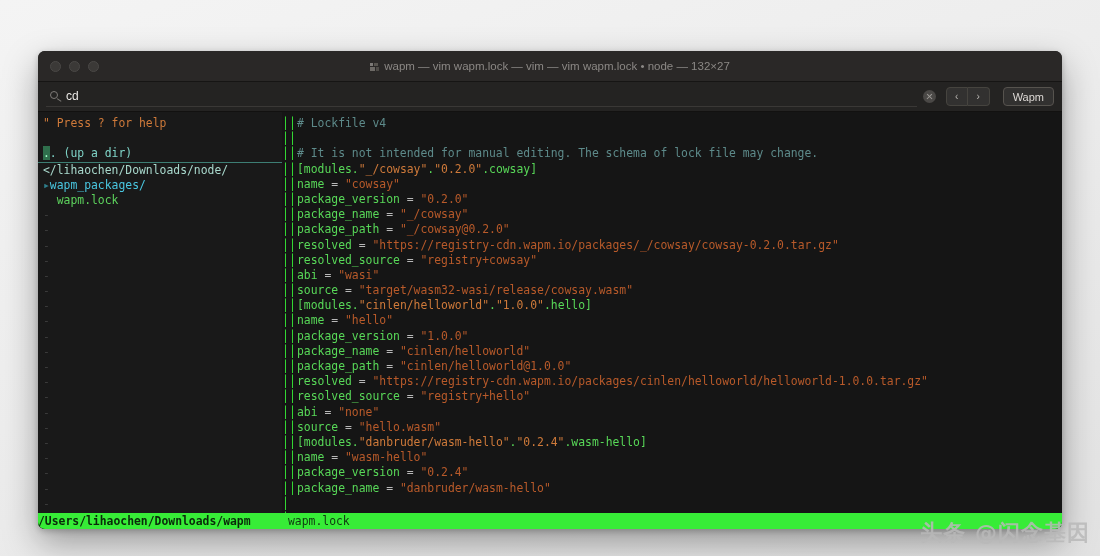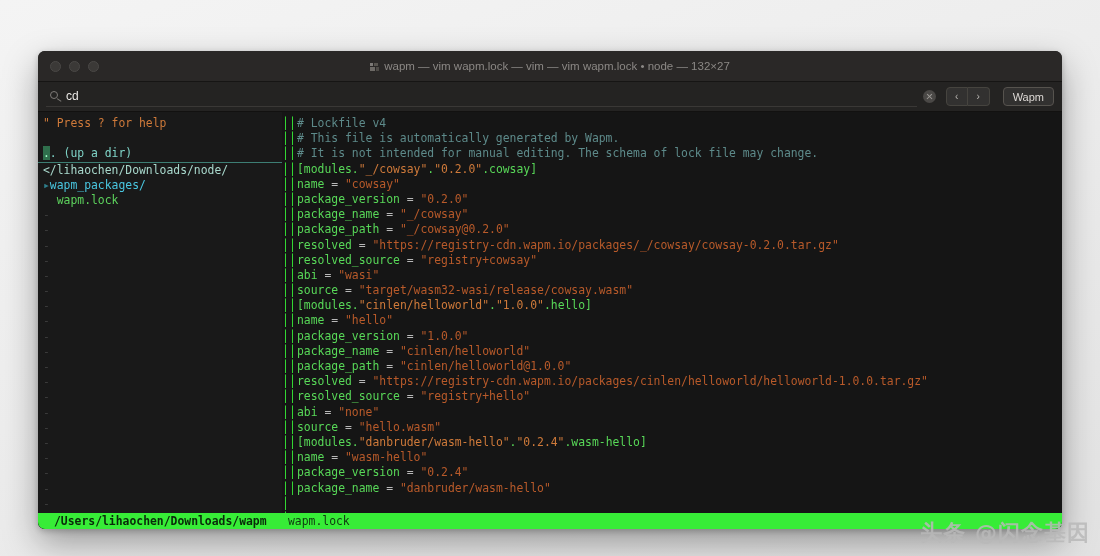--- a/index.html
+++ b/index.html
@@ -101,21 +101,21 @@
   .c-str{color:#b85a2a;}
   .c-table{color:#58d858;}
   .c-tablestr{color:#cf7a3a;}
   
   #statusline{
     position:absolute;left:0;bottom:0;width:100%;height:17px;display:flex;
     font-family:"DejaVu Sans Mono","Liberation Mono",monospace;font-size:11.4px;
     line-height:17px;
   }
   .st-left{width:244px;flex:0 0 auto;background:#37ec37;color:#0a2a0a;
-    padding-left:16px;box-sizing:border-box;white-space:pre;font-weight:bold;}
+    padding-left:0;box-sizing:border-box;white-space:pre;font-weight:bold;}
   .st-right{flex:1;background:#37ec37;color:#103810;padding-left:6px;white-space:pre;}
   
   #watermark{
     position:absolute;right:10px;bottom:8px;color:#b9b9b9;font-size:22px;
     font-family:"DejaVu Sans",sans-serif;font-weight:bold;letter-spacing:1px;
     opacity:.85;white-space:nowrap;
   }
 </style>
 </head>
 <body>
@@ -205,21 +205,21 @@
         <div class="splitcell">│</div>
         <div class="splitcell">│</div>
         <div class="splitcell">│</div>
         <div class="splitcell">│</div>
         <div class="splitcell">│</div>
         <div class="splitcell">│</div>
       </div>
 
     <div id="main">
         <div class="row"><span class="bar">│</span><span class="code"><span class="c-comment"># Lockfile v4</span></span></div>
-        <div class="row"><span class="bar">│</span><span class="code"><span class="c-comment"># This file is automatically generated by Wapm.</span></span></div>
+        <div class="row"><span class="bar">│</span></div>
         <div class="row"><span class="bar">│</span><span class="code"><span class="c-comment"># It is not intended for manual editing. The schema of lock file may change.</span></span></div>
         <div class="row"><span class="bar">│</span><span class="code"><span class="c-table">[modules.</span><span class="c-tablestr">"_/cowsay"</span><span class="c-table">.</span><span class="c-tablestr">"0.2.0"</span><span class="c-table">.cowsay]</span></span></div>
         <div class="row"><span class="bar">│</span><span class="code"><span class="c-key">name</span><span class="c-op"> = </span><span class="c-str">"cowsay"</span></span></div>
         <div class="row"><span class="bar">│</span><span class="code"><span class="c-key">package_version</span><span class="c-op"> = </span><span class="c-str">"0.2.0"</span></span></div>
         <div class="row"><span class="bar">│</span><span class="code"><span class="c-key">package_name</span><span class="c-op"> = </span><span class="c-str">"_/cowsay"</span></span></div>
         <div class="row"><span class="bar">│</span><span class="code"><span class="c-key">package_path</span><span class="c-op"> = </span><span class="c-str">"_/cowsay@0.2.0"</span></span></div>
         <div class="row"><span class="bar">│</span><span class="code"><span class="c-key">resolved</span><span class="c-op"> = </span><span class="c-str">"https://registry-cdn.wapm.io/packages/_/cowsay/cowsay-0.2.0.tar.gz"</span></span></div>
         <div class="row"><span class="bar">│</span><span class="code"><span class="c-key">resolved_source</span><span class="c-op"> = </span><span class="c-str">"registry+cowsay"</span></span></div>
         <div class="row"><span class="bar">│</span><span class="code"><span class="c-key">abi</span><span class="c-op"> = </span><span class="c-str">"wasi"</span></span></div>
         <div class="row"><span class="bar">│</span><span class="code"><span class="c-key">source</span><span class="c-op"> = </span><span class="c-str">"target/wasm32-wasi/release/cowsay.wasm"</span></span></div>

